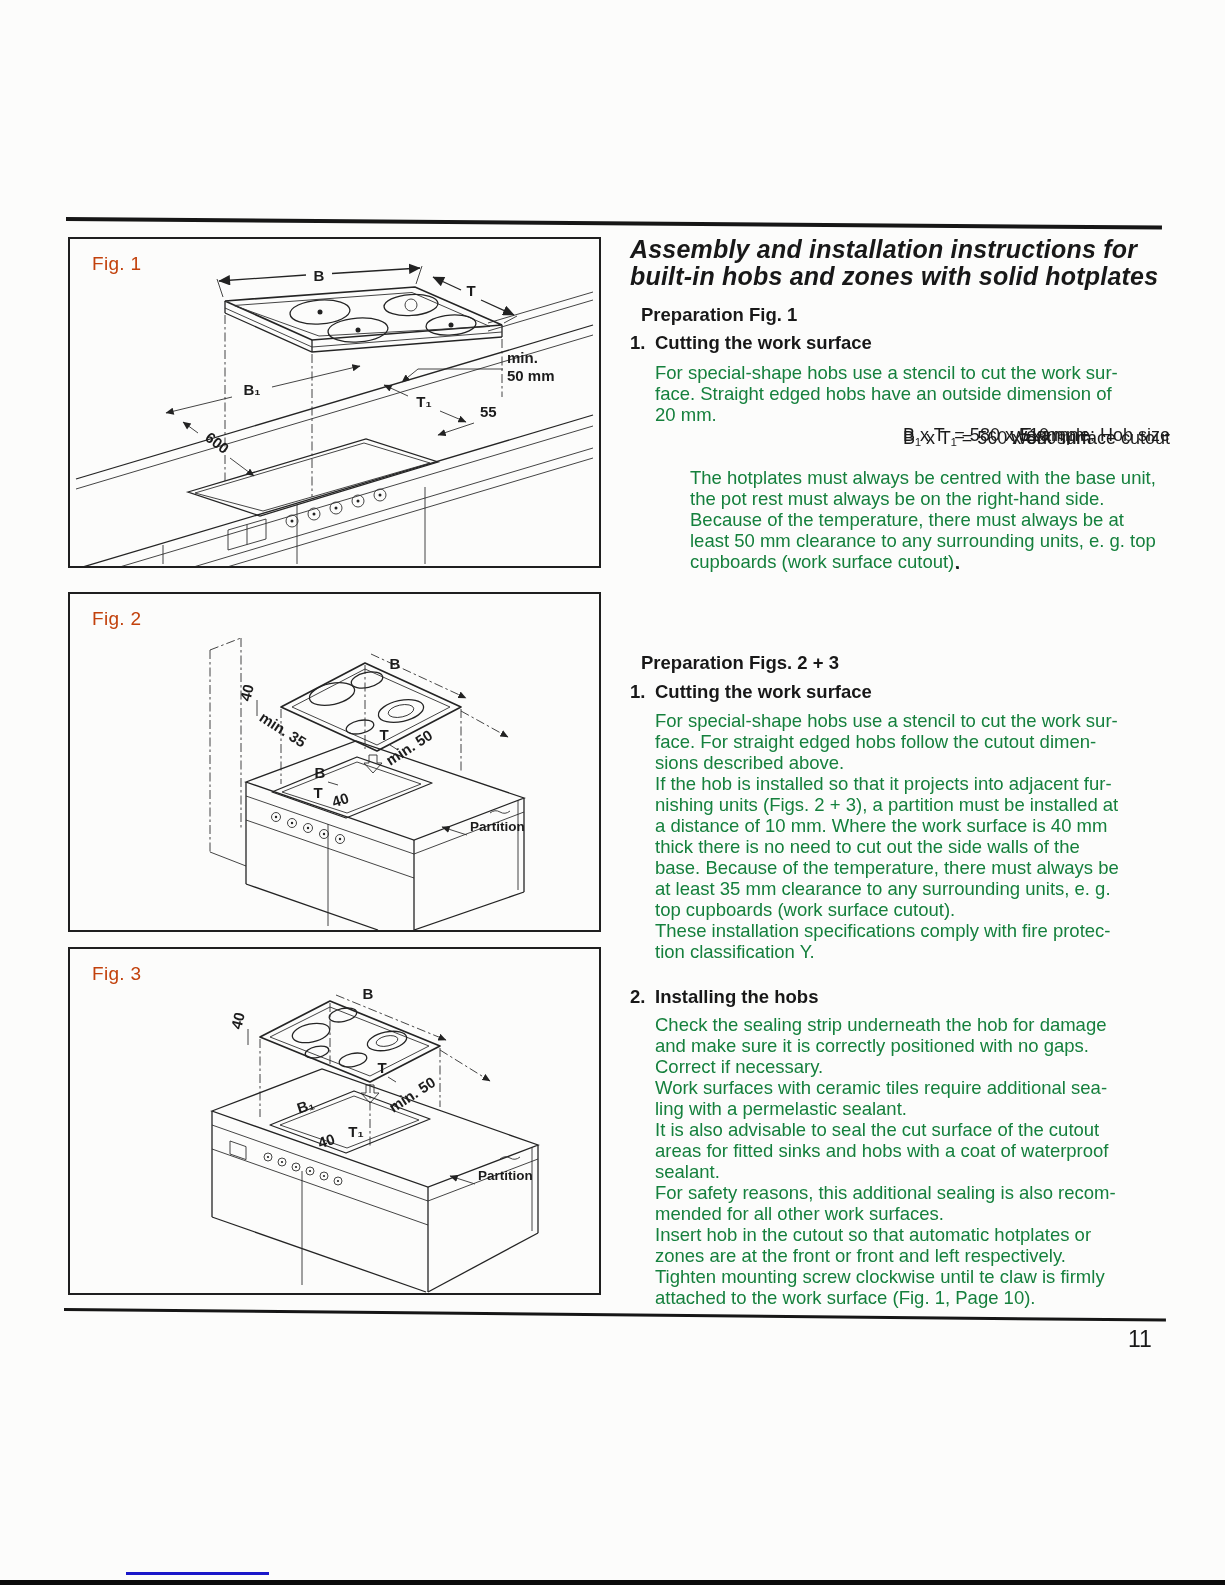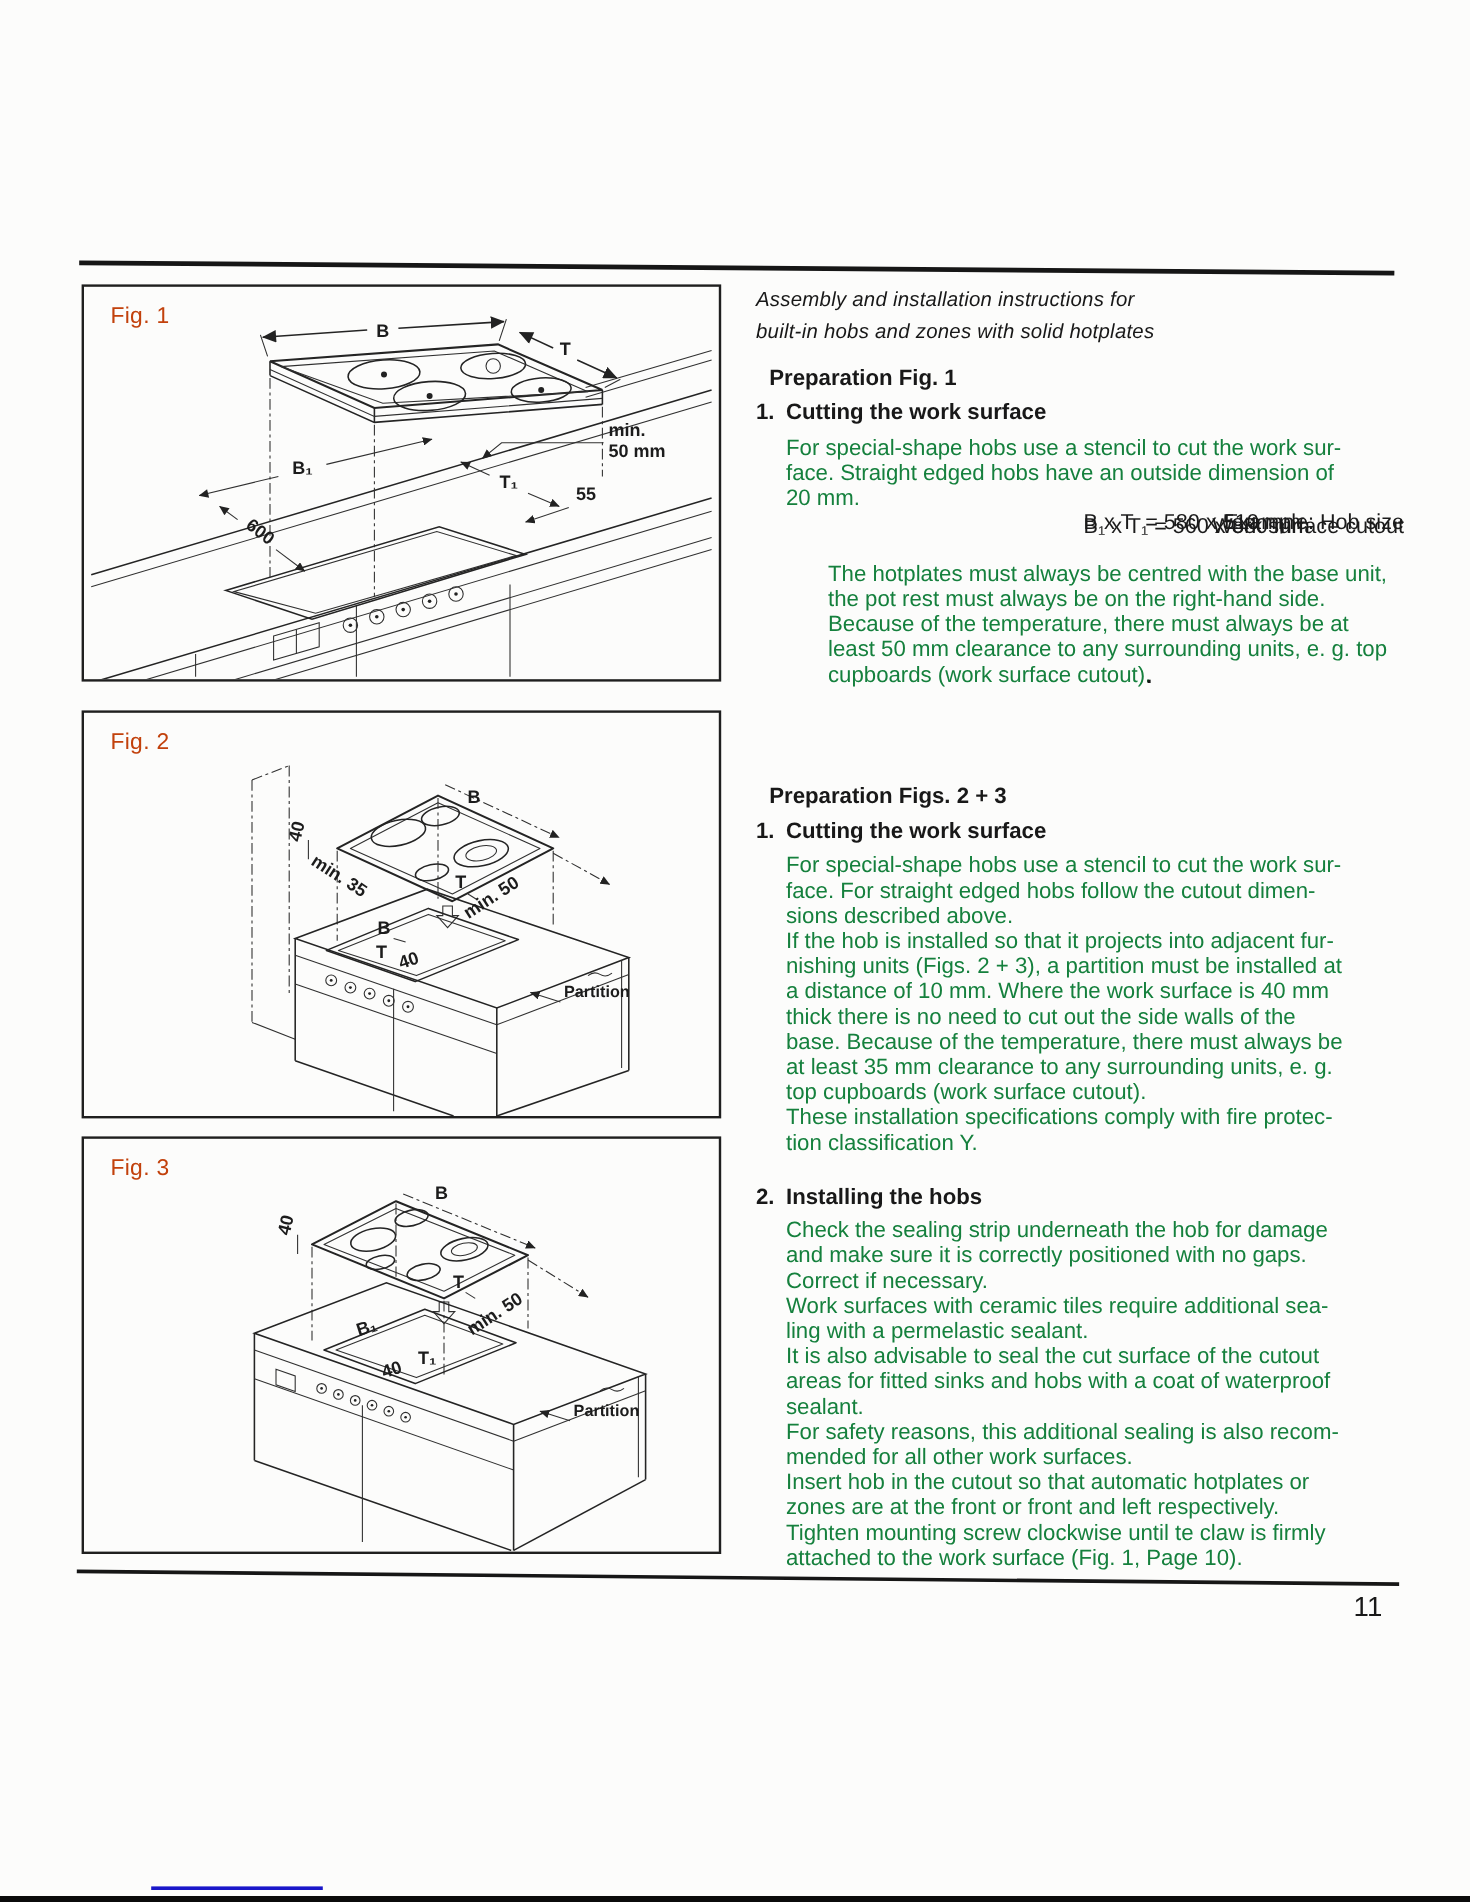--- a/index.html
+++ b/index.html
@@ -3,21 +3,21 @@
 <meta charset="utf-8">
 <style>
   html,body{margin:0;padding:0;background:#888;}
   .page{position:relative;width:1225px;height:1585px;background:#fcfcfb;overflow:hidden;
         font-family:"Liberation Sans","DejaVu Sans",sans-serif;color:#181818;}
   .abs{position:absolute;}
   .rule{position:absolute;background:#161616;transform-origin:left center;}
   .figbox{position:absolute;border:2px solid #1f1f1f;background:#fcfcfb;}
   .fig-label{position:absolute;left:22px;top:14px;font-size:19px;color:#c2410c;letter-spacing:.3px;}
   .figsvg{position:absolute;left:0;top:0;}
-  .title{font-size:17px;font-weight:400;font-style:italic;line-height:27px;white-space:pre-line;letter-spacing:.2px;}
+  .title{font-size:25px;font-weight:700;font-style:italic;line-height:27px;white-space:pre-line;letter-spacing:.2px;}
   .h2{font-size:18.5px;font-weight:700;line-height:24px;white-space:pre-line;margin-left:11px;}
   .h3{font-size:18.5px;font-weight:700;display:flex;}
   .h3 .num{width:25px;flex:none;}
   .para{font-size:18.5px;line-height:21px;white-space:pre-line;width:515px;color:#15803d;}
   .ex-row{position:absolute;font-size:18px;height:21px;width:515px;color:#1b1b1b;text-align:right;}
   .ex-val{position:absolute;left:248px;top:0;white-space:pre;}
   .ex-ind{padding-left:84px;}
   .pagenum{font-size:23px;font-weight:400;}
   .penmark{position:absolute;background:#1a17c9;}
   .scanbar{position:absolute;background:#0b0b0b;}

